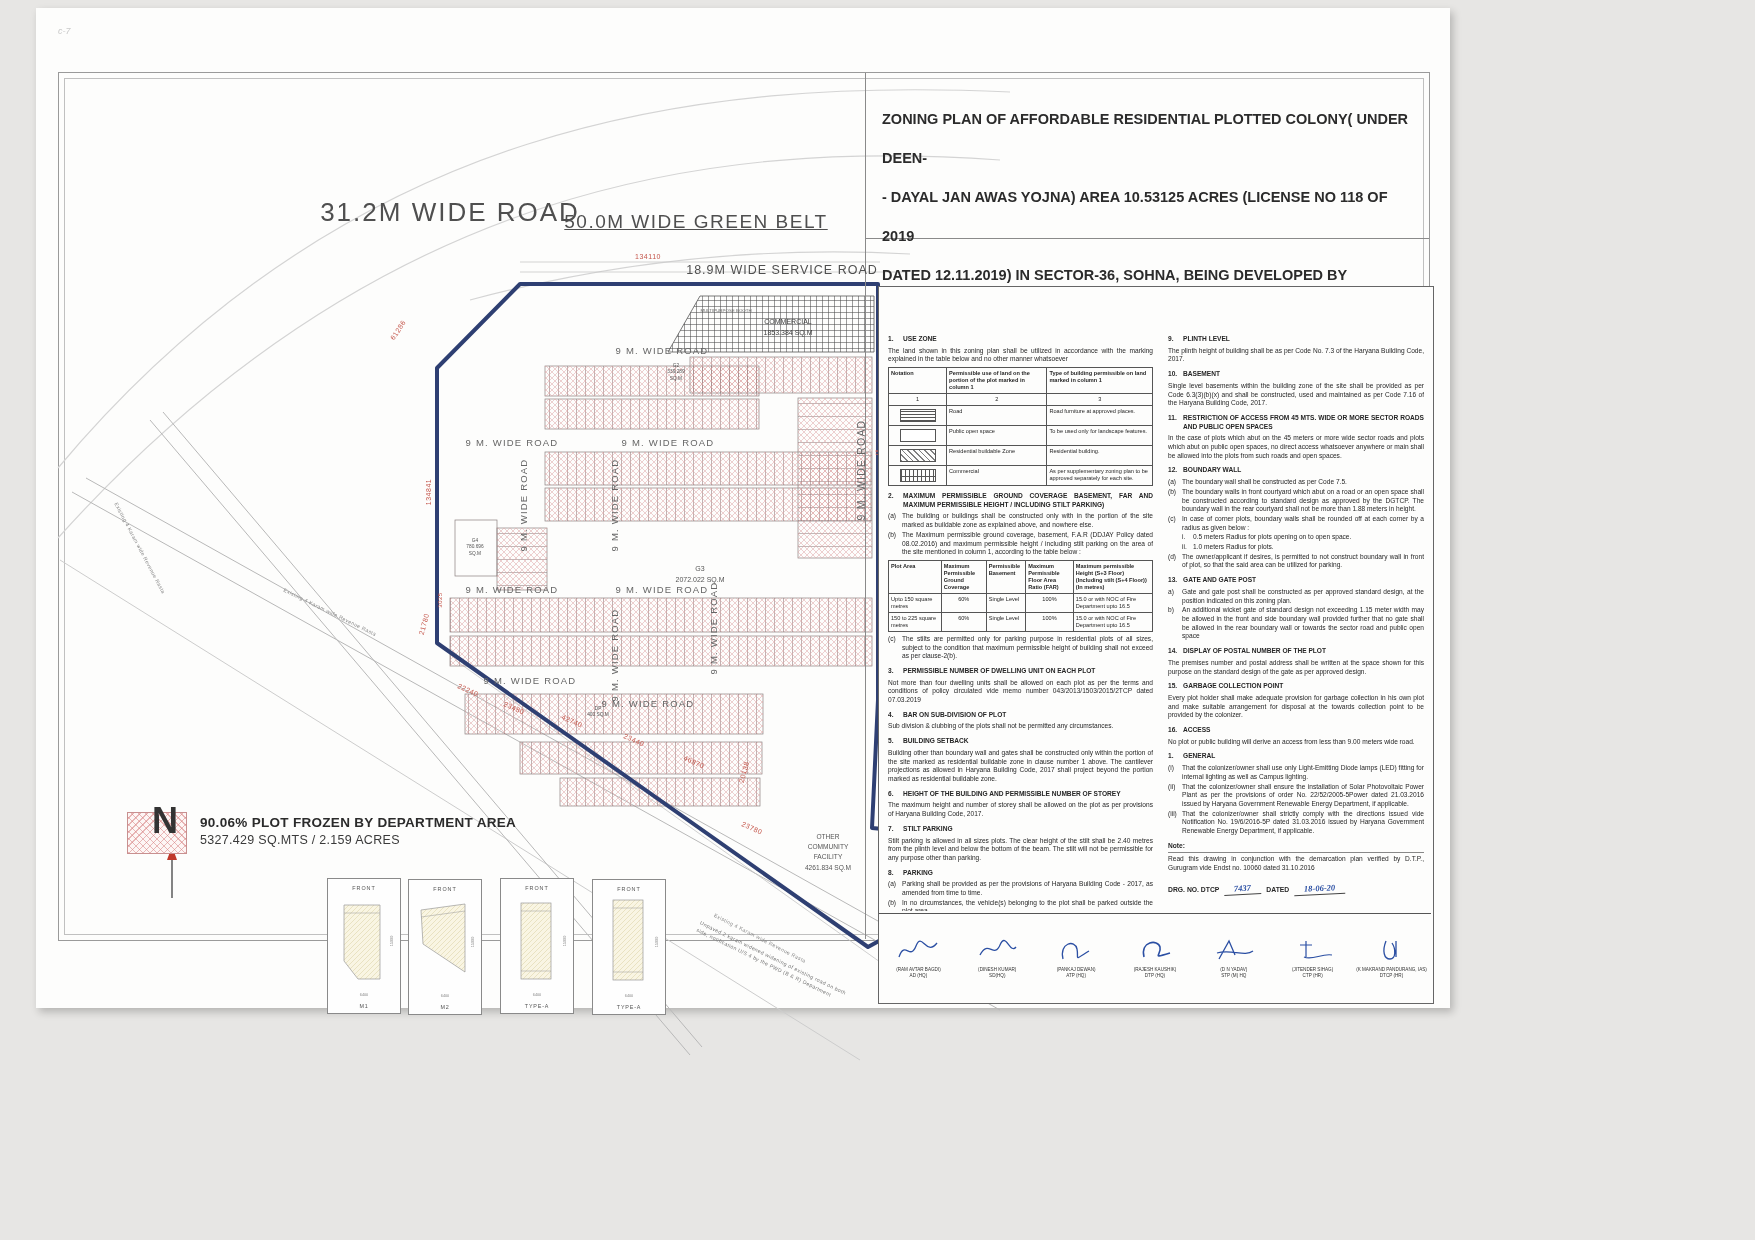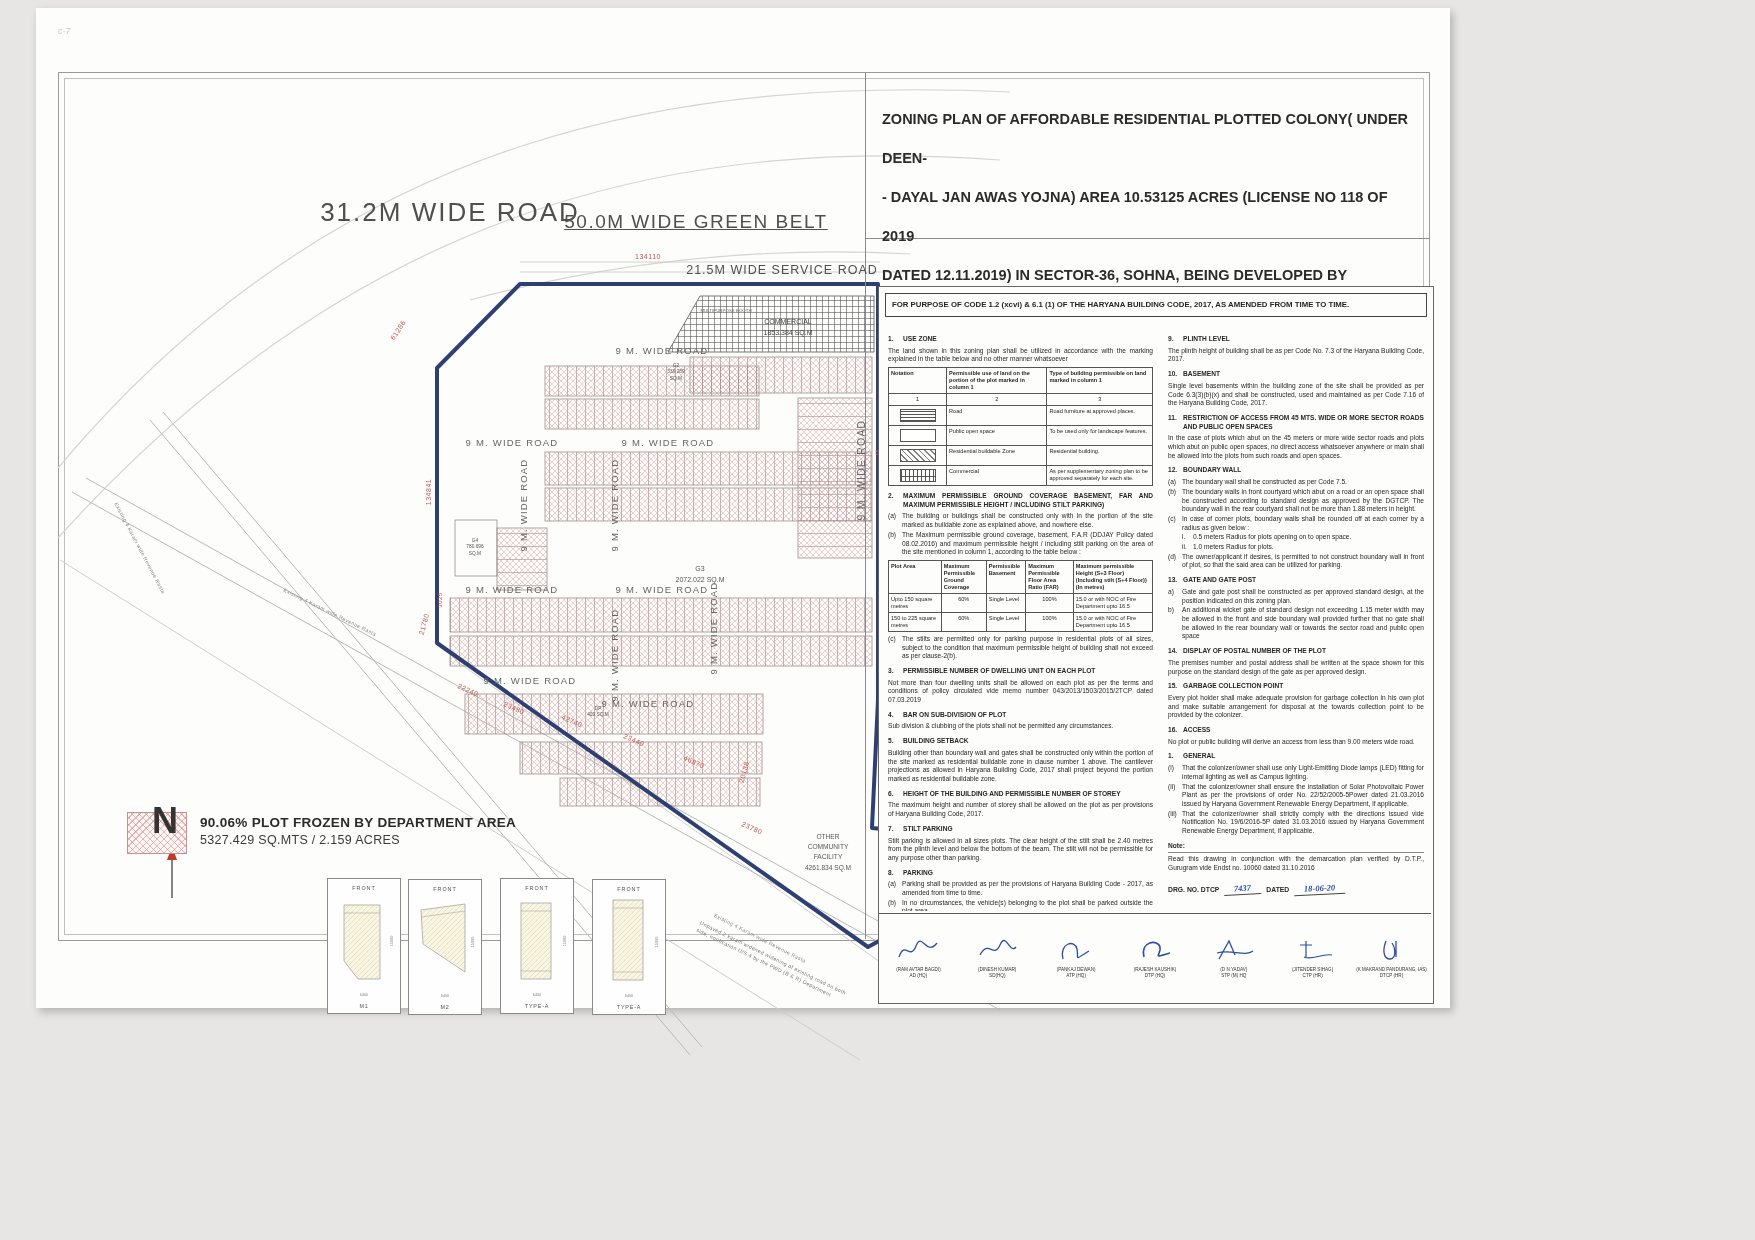--- a/index.html
+++ b/index.html
@@ -157,21 +157,21 @@
     <polygon points="520,284 878,284 878,700 872,828 926,833 926,915 868,947 437,643 437,368" fill="none" stroke="#2e3f72" stroke-width="4" stroke-linejoin="round"></polygon>
 
     <g>
       <path d="M172,852 V898" stroke="#333" stroke-width="1.2"></path>
       <polygon points="172,846 167,860 177,860" fill="#c0392b"></polygon>
     </g>
   </svg>
 
   <div class="abs mlabel" style="left:450px;top:212px;font-size:26px;letter-spacing:2px;">31.2M WIDE ROAD</div>
   <div class="abs mlabel" style="left:696px;top:222px;font-size:19px;letter-spacing:1.5px;text-decoration:underline;">50.0M WIDE GREEN BELT</div>
-  <div class="abs mlabel" style="left:782px;top:270px;font-size:12.5px;letter-spacing:1px;">21.5M WIDE SERVICE ROAD</div>
+  <div class="abs mlabel" style="left:782px;top:270px;font-size:12.5px;letter-spacing:1px;">18.9M WIDE SERVICE ROAD</div>
 
   <div class="abs mlabel r9" style="left:662px;top:350px;">9 M. WIDE ROAD</div>
   <div class="abs mlabel r9" style="left:512px;top:442px;">9 M. WIDE ROAD</div>
   <div class="abs mlabel r9" style="left:668px;top:442px;">9 M. WIDE ROAD</div>
   <div class="abs mlabel r9" style="left:512px;top:589px;">9 M. WIDE ROAD</div>
   <div class="abs mlabel r9" style="left:662px;top:589px;">9 M. WIDE ROAD</div>
   <div class="abs mlabel r9" style="left:530px;top:680px;">9 M. WIDE ROAD</div>
   <div class="abs mlabel r9" style="left:648px;top:703px;">9 M. WIDE ROAD</div>
   <div class="abs mlabel r9" style="left:523px;top:505px;transform:translate(-50%,-50%) rotate(-90deg);">9 M. WIDE ROAD</div>
   <div class="abs mlabel r9" style="left:614px;top:505px;transform:translate(-50%,-50%) rotate(-90deg);">9 M. WIDE ROAD</div>
@@ -267,21 +267,20 @@
     <div class="dh">15000</div>
     <div class="cap">TYPE-A</div>
   </div>
 
   <div class="abs" id="titleblock">ZONING PLAN OF AFFORDABLE RESIDENTIAL PLOTTED COLONY( UNDER DEEN-
 - DAYAL JAN AWAS YOJNA) AREA 10.53125 ACRES (LICENSE NO 118 OF 2019
 DATED 12.11.2019) IN SECTOR-36, SOHNA, BEING DEVELOPED BY SIGNATURE
 GLOBAL HOMES PVT. LTD.</div>
 
   <div class="abs" id="notes">
-    <div class="hdr">FOR PURPOSE OF CODE 1.2 (xcvi) &amp; 6.1 (1) OF THE HARYANA BUILDING CODE, 2017, AS AMENDED FROM TIME TO TIME.</div>
 
     <div class="col" id="colL">
       <div class="sec">
         <span class="n">1.</span>
         <span class="t">USE ZONE</span>
       </div>
       <div>The land shown in this zoning plan shall be utilized in accordance with the marking explained in the table below and no other manner whatsoever</div>
       <table>
         <tbody>
             <tr>

